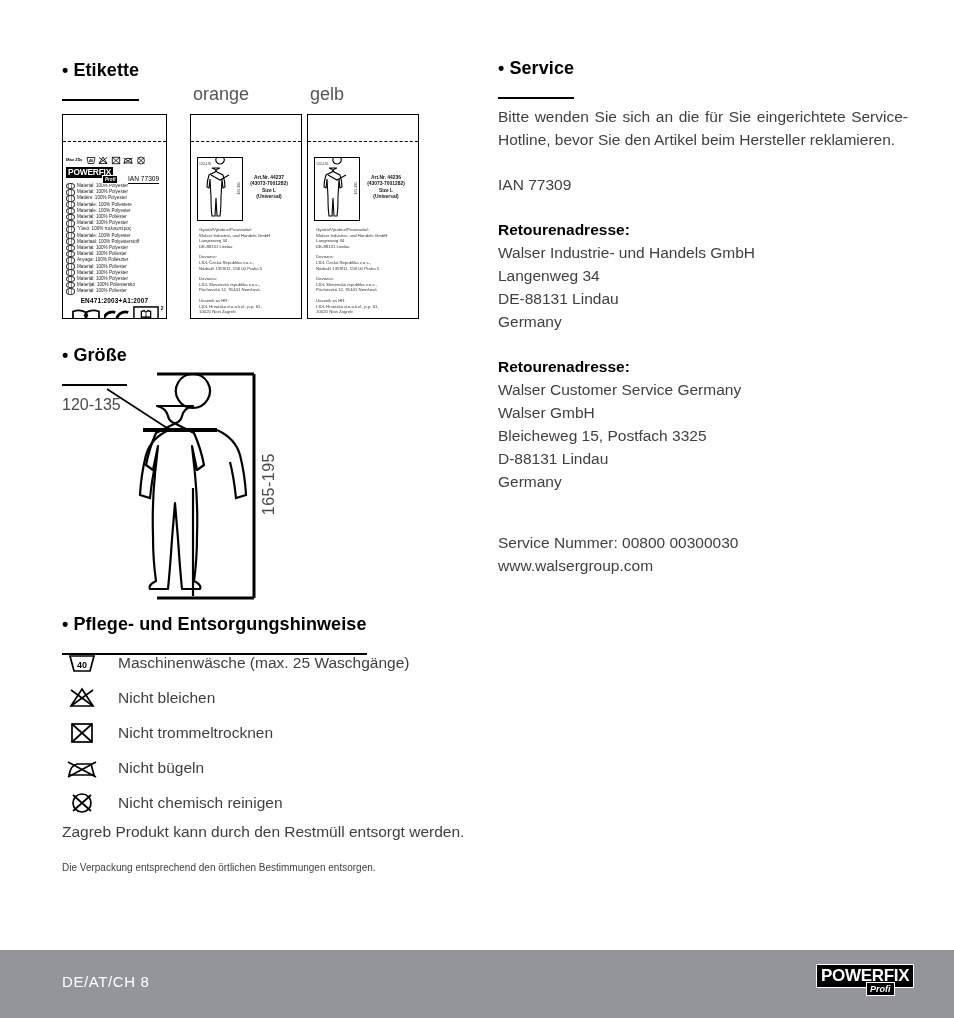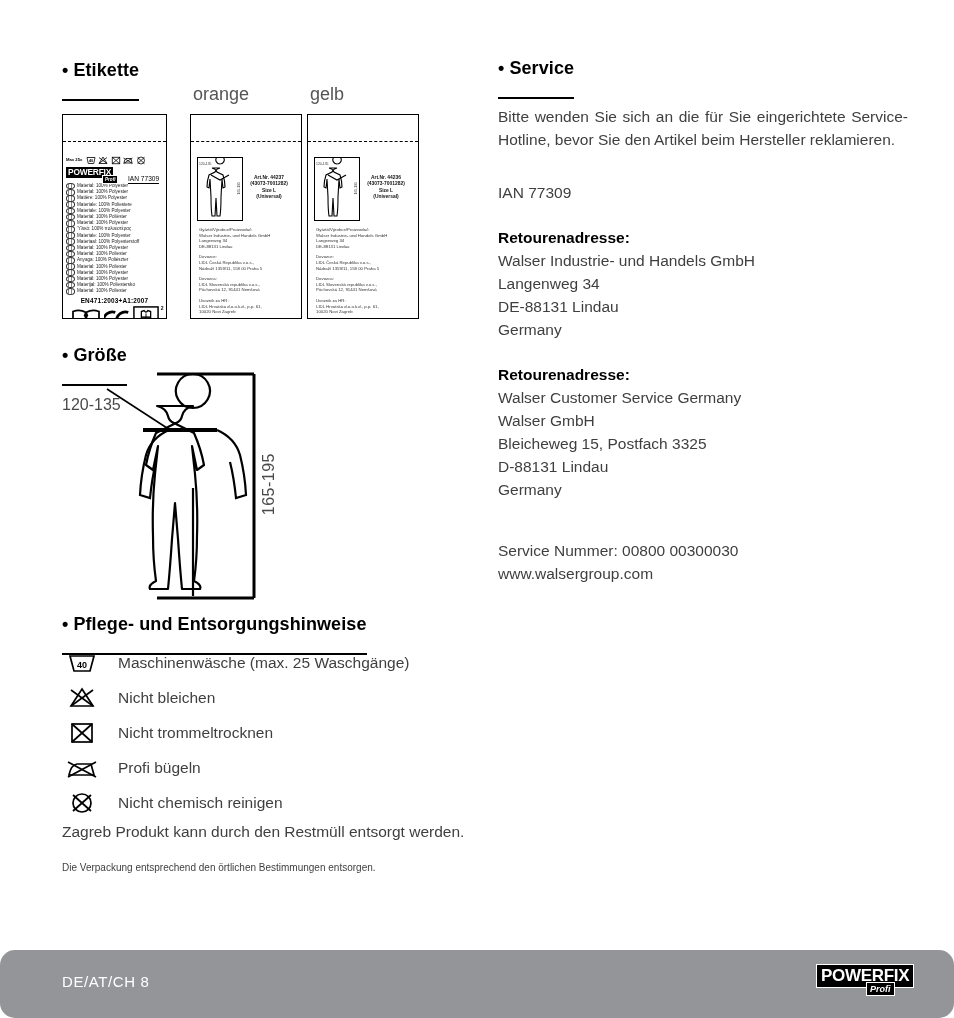--- a/index.html
+++ b/index.html
@@ -38,21 +38,21 @@
     left: 498px;
     top: 58px;
     width: 410px;
   }
 
   
   .body-text {
     font-size: 15.5px;
     line-height: 23px;
     color: #3f3f3f;
-    margin: 6px 0 8px 0;
+    margin: 6px 0 0 0;
   }
   .body-text.justify { text-align: justify; }
   .gap-lg { height: 22px; }
   .gap-md { height: 16px; }
   .bold-lead {
     font-weight: bold;
     color: #000;
     font-size: 15.5px;
     line-height: 23px;
   }
@@ -267,21 +267,20 @@
     text-align: justify;
   }
 
   
   .footer {
     position: absolute;
     left: 0; right: 0;
     top: 950px;
     height: 68px;
     background: #939598;
-    border-radius: 15px;
   }
   .footer-page {
     position: absolute;
     left: 62px; top: 23px;
     font-size: 15px;
     color: #ffffff;
     letter-spacing: .6px;
   }
   .footer-logo {
     position: absolute;
@@ -653,21 +652,21 @@
     </div>
 
     <div class="care-item">
       <span class="big-ic">
         <svg width="30" height="22" viewBox="0 0 30 22">
           <path d="M2 18 L27 18 L24 7 L10 7 Q4 8 2 18 Z" fill="none" stroke="#000" stroke-width="1.7"></path>
           <line x1="1" y1="5" x2="29" y2="20" stroke="#000" stroke-width="1.7"></line>
           <line x1="29" y1="5" x2="1" y2="20" stroke="#000" stroke-width="1.7"></line>
         </svg>
       </span>
-      <span class="care-label">Profi bügeln</span>
+      <span class="care-label">Nicht bügeln</span>
     </div>
 
     <div class="care-item">
       <span class="big-ic">
         <svg width="28" height="22" viewBox="0 0 28 22">
           <circle cx="14" cy="11" r="9" fill="none" stroke="#000" stroke-width="1.7"></circle>
           <line x1="5" y1="3" x2="23" y2="19" stroke="#000" stroke-width="1.7"></line>
           <line x1="23" y1="3" x2="5" y2="19" stroke="#000" stroke-width="1.7"></line>
         </svg>
       </span>

